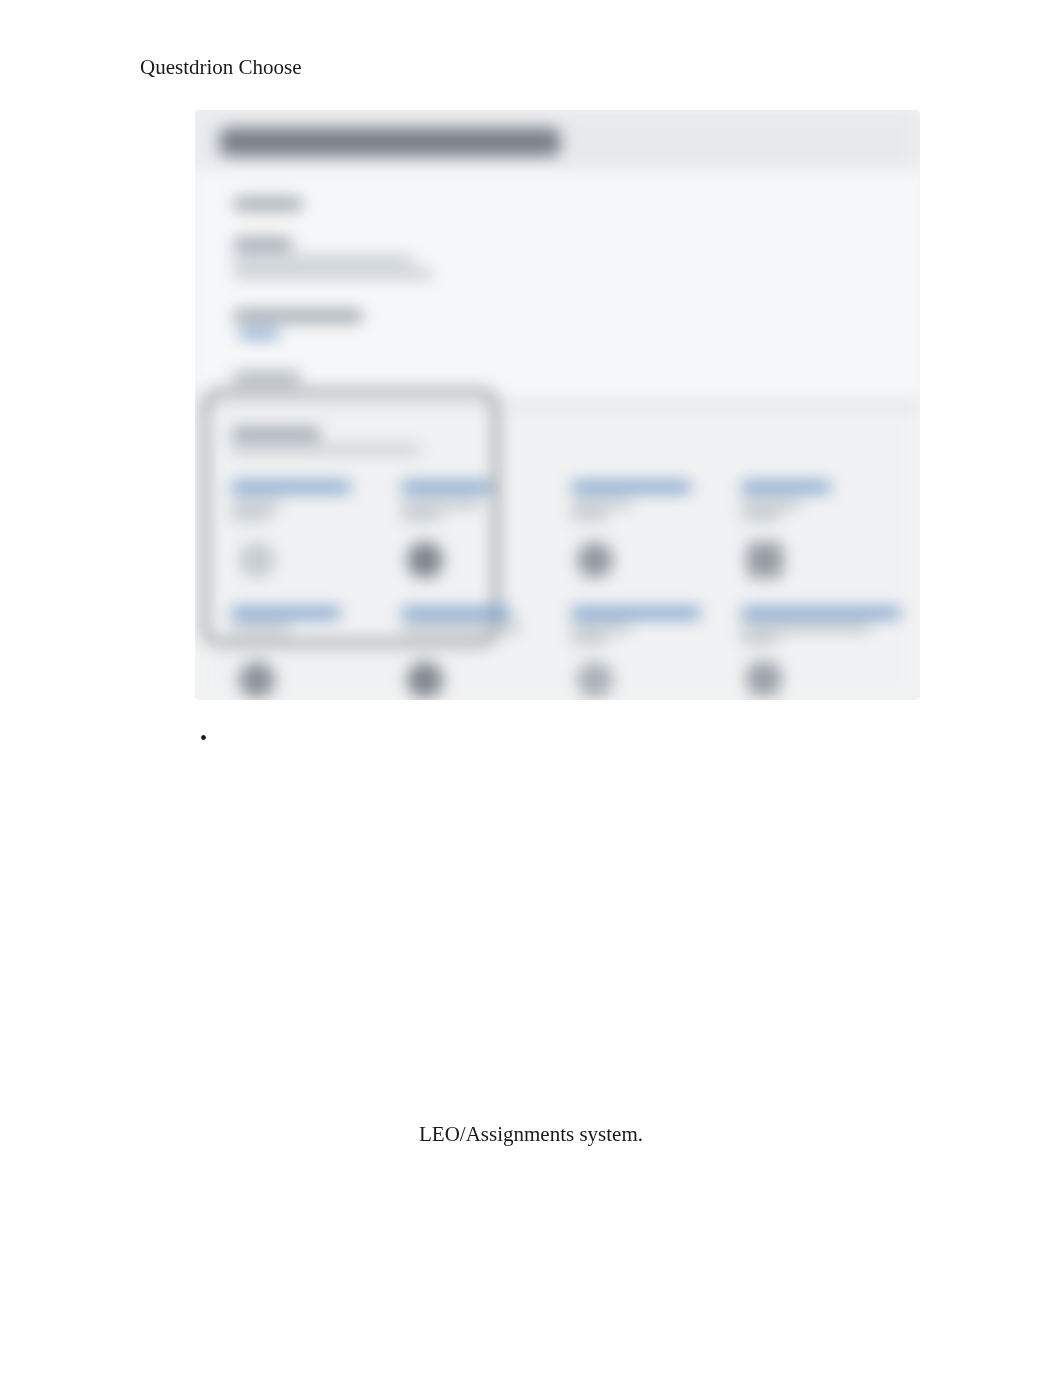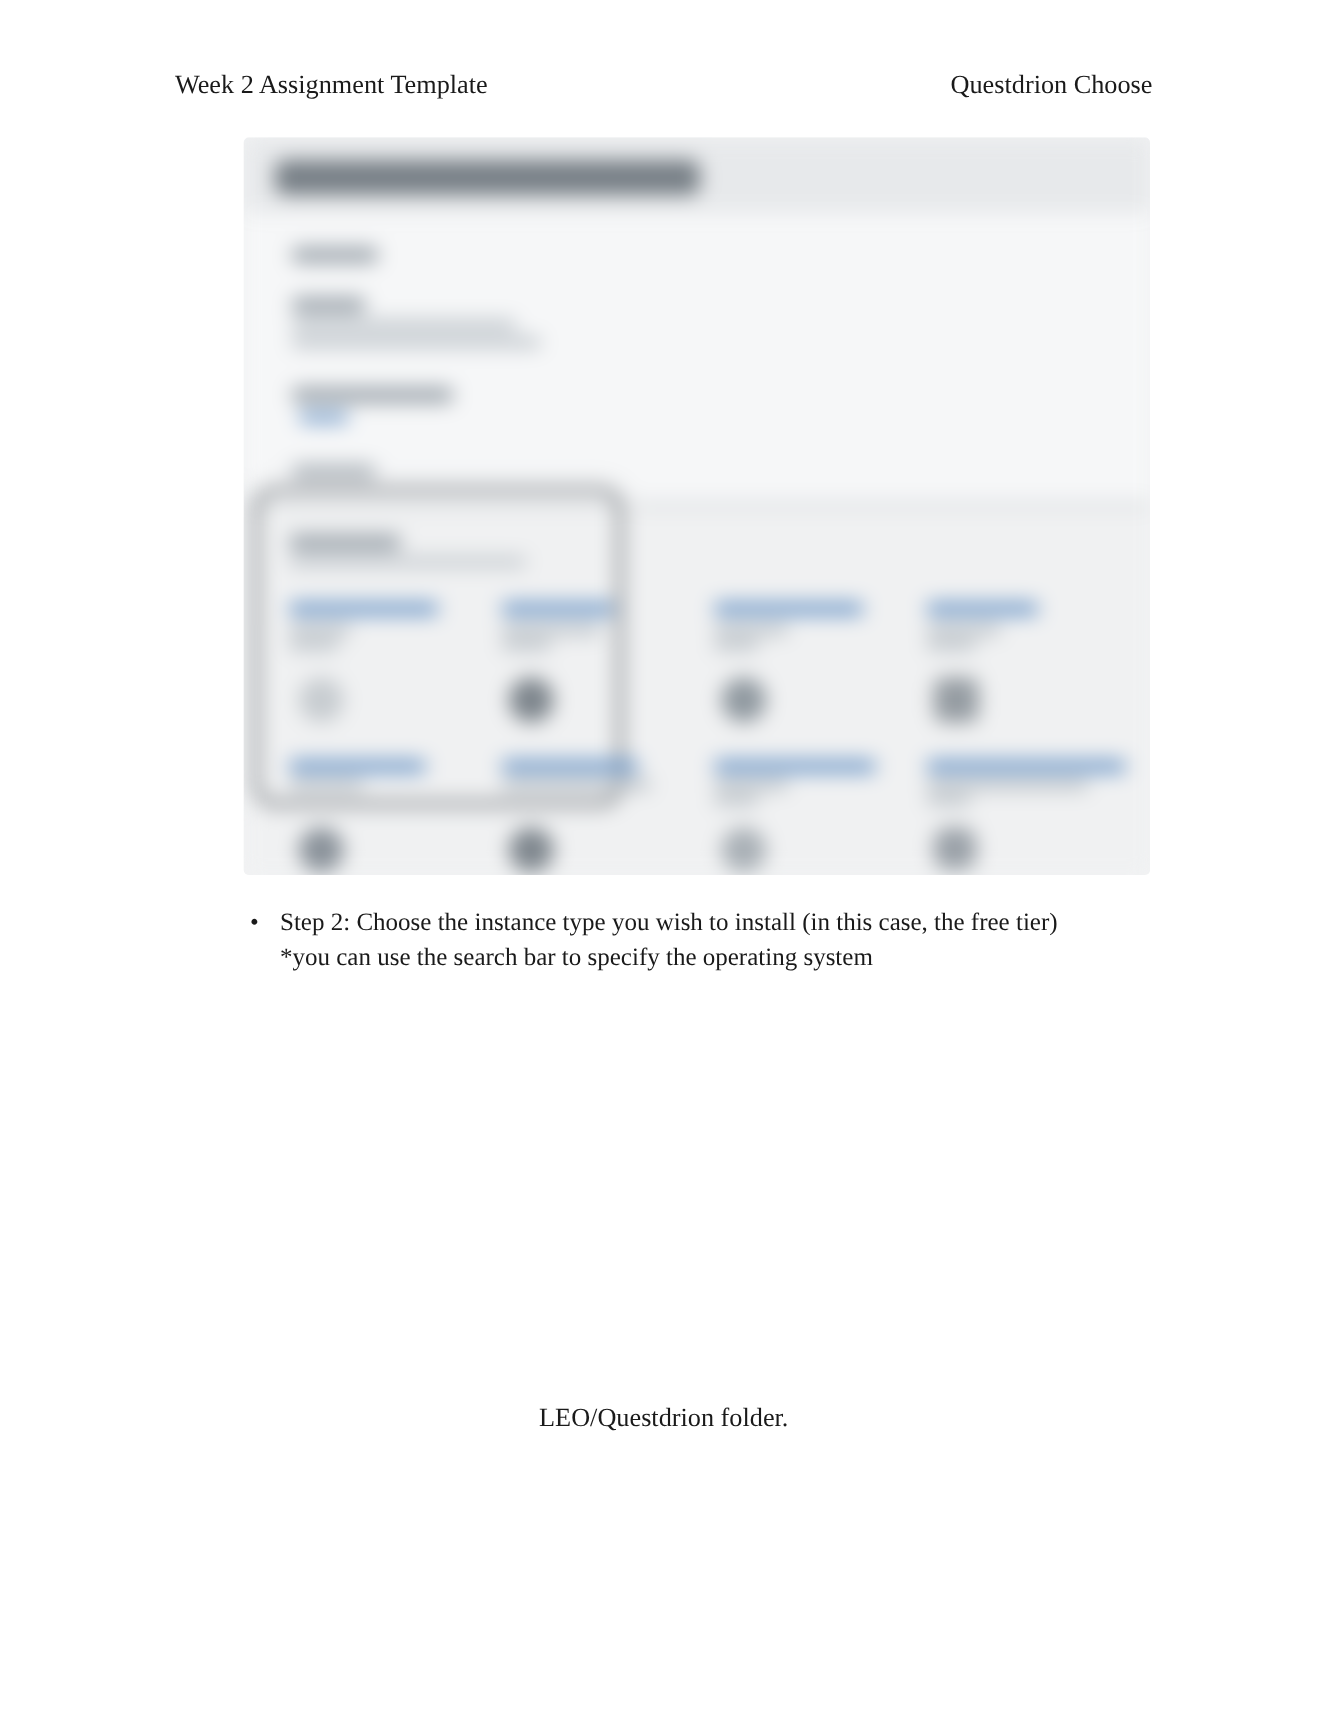--- a/index.html
+++ b/index.html
@@ -90,21 +90,20 @@
       font-size: 21px;
       line-height: 1.4;
       padding: 0 160px;
     }
   </style>
 </head>
 <body>
 
 <div class="page">
   <div class="header-row">
-    <span>Week 2 Assignment Template</span>
     <span>Questdrion Choose</span>
   </div>
 
   <div class="blurred-image">
     <div class="blur-inner">
       <div class="band1"></div>
       <div class="band2"></div>
       <div class="band3"></div>
       <div class="band4"></div>
 
@@ -161,23 +160,19 @@
       <div class="b-line link" style="left:546px; top:498px; width:160px; height:10px;"></div>
       <div class="b-line lighter" style="left:546px; top:514px; width:130px; height:8px;"></div>
       <div class="b-line lighter" style="left:546px; top:526px; width:36px; height:8px;"></div>
       <div class="b-dot" style="left:552px; top:552px; background:#9aa1a8; border-radius:12px; width:34px; height:34px;"></div>
     </div>
   </div>
 
   <div class="step-block">
     <div class="bullet-row">
       <span class="bullet-dot">•</span>
-      <div>
-        <div>Step 2: Choose the instance type you wish to install (in this case, the free tier)</div>
-        <div>*you can use the search bar to specify the operating system</div>
-      </div>
     </div>
   </div>
 </div>
 
 <div class="footer">
-  <div>LEO/Questdrion folder.</div>
+  <div>LEO/Assignments system.</div>
 </div>
 
 </body></html>

